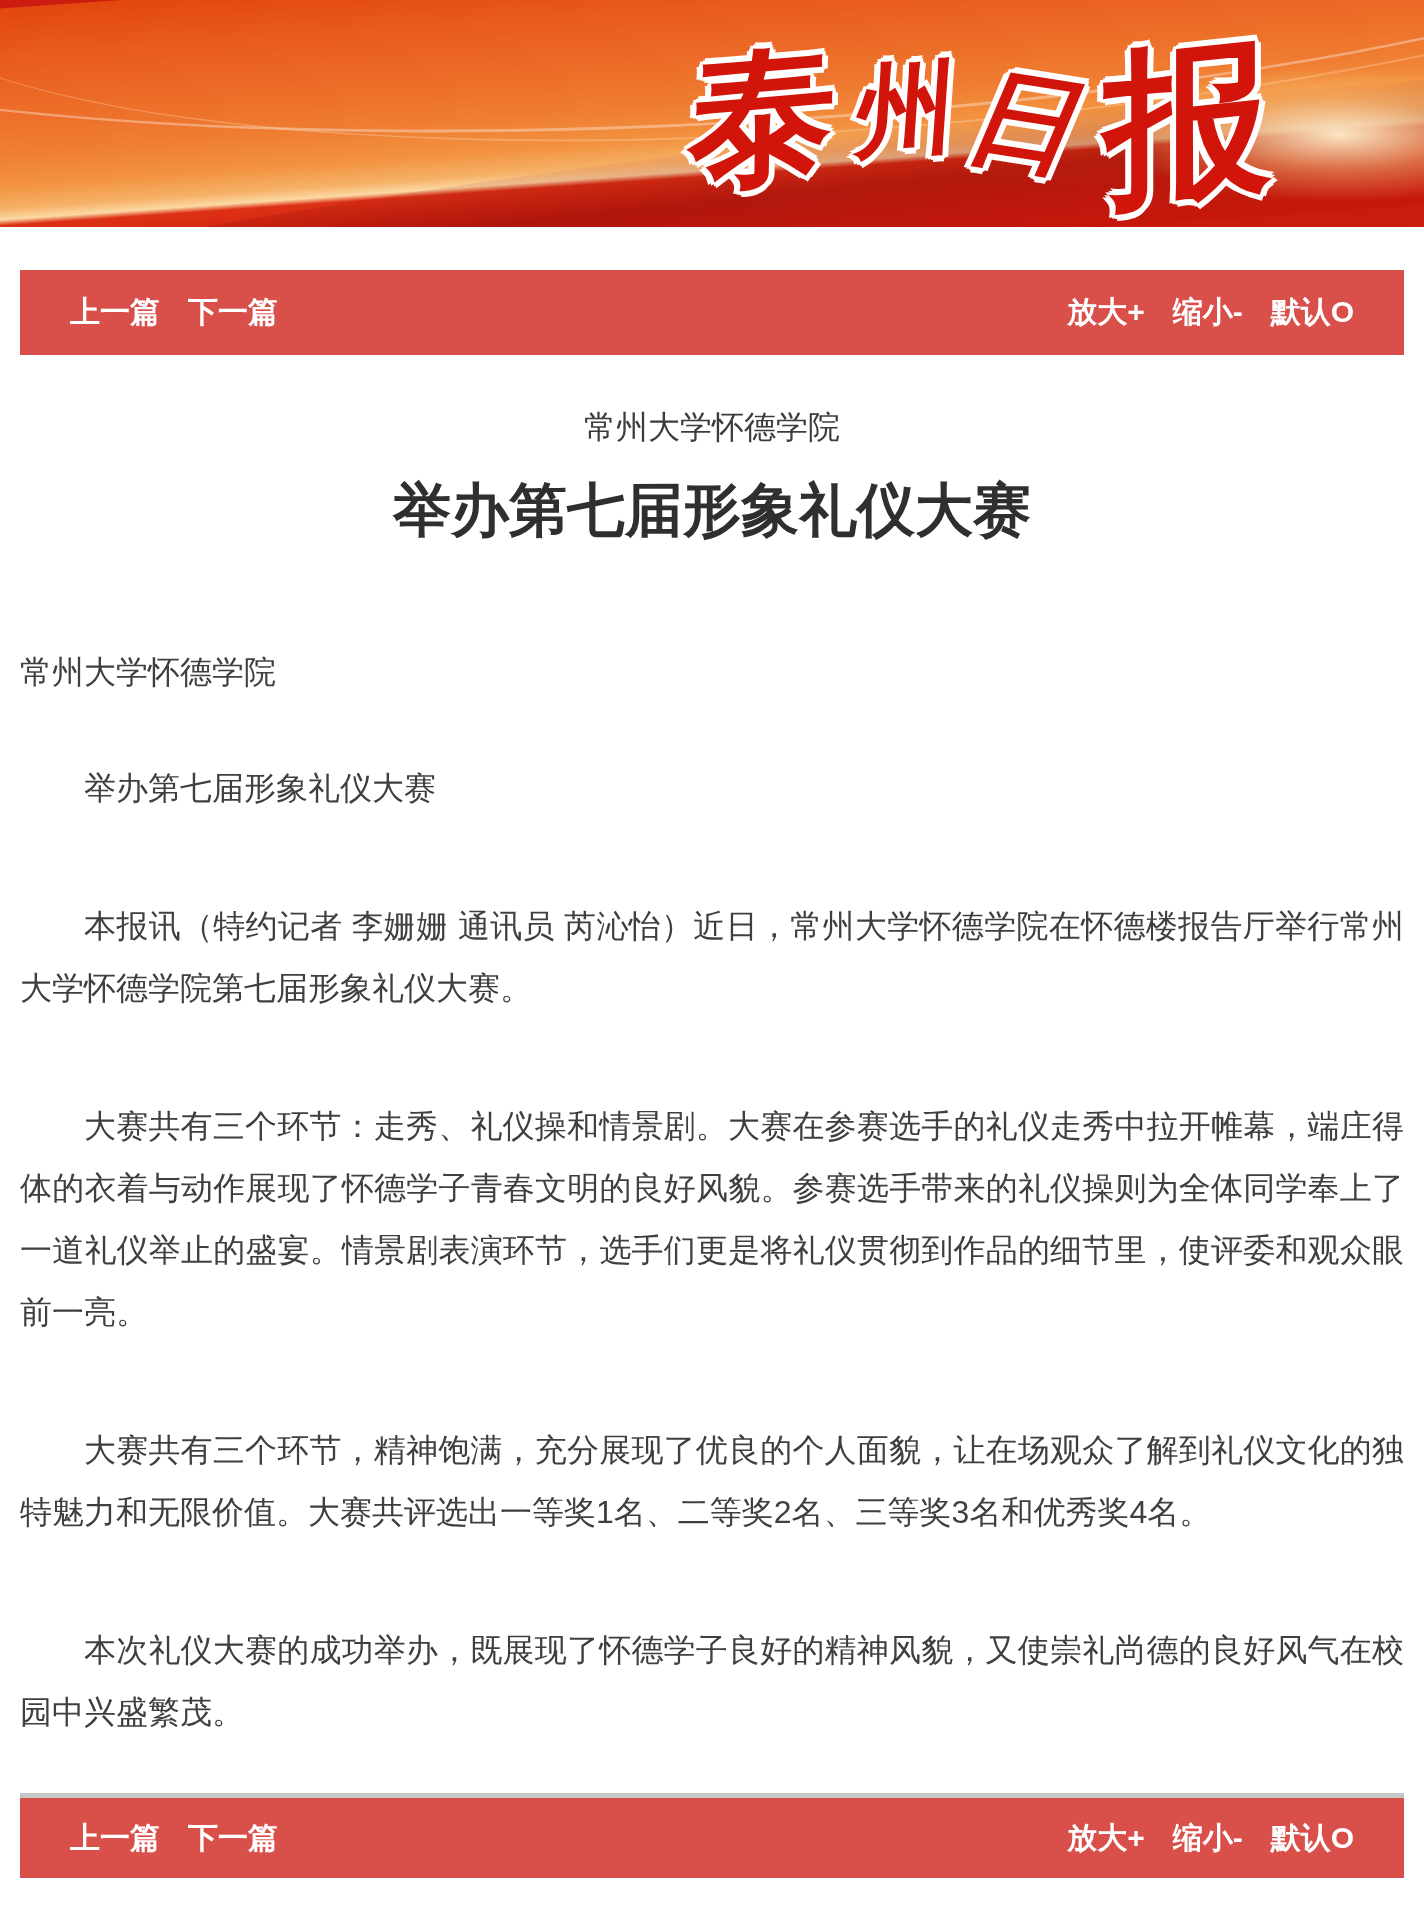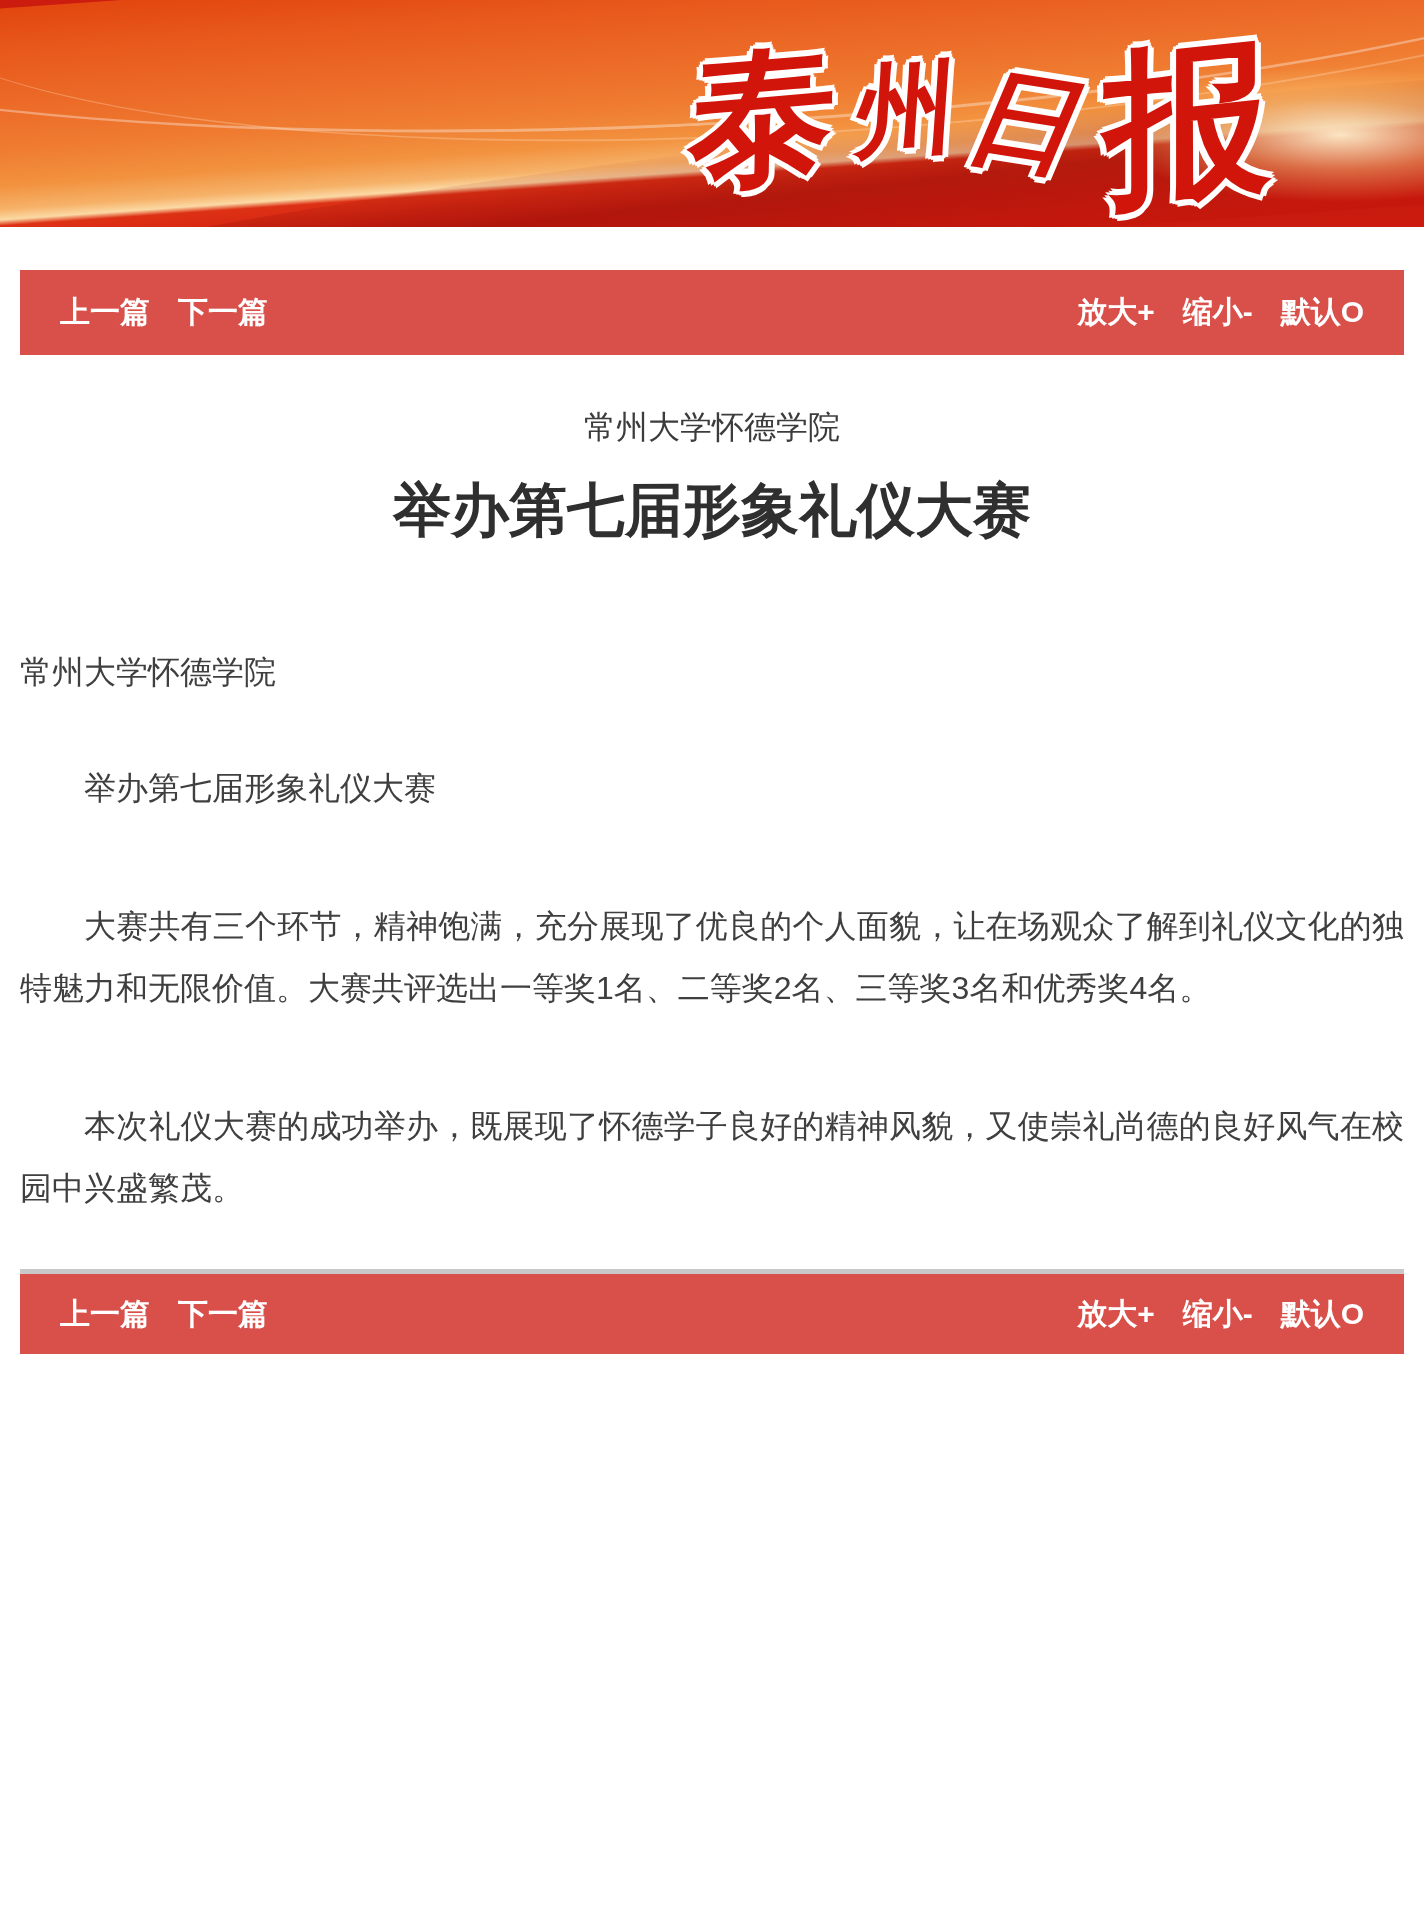--- a/index.html
+++ b/index.html
@@ -54,21 +54,21 @@
       3px 3px 0 #fff, -3px 3px 0 #fff, 3px -3px 0 #fff, -3px -3px 0 #fff,
       6px 2px 0 #fff, -6px 2px 0 #fff, 2px 6px 0 #fff, 2px -6px 0 #fff;
   }
   .logo-char.c0 { font-size:148px; transform:rotate(-5deg) skewX(-6deg); }
   .logo-char.c1 { font-size:100px; transform:translateY(-8px) rotate(-4deg) skewX(-8deg); }
   .logo-char.c2 { font-size:108px; transform:translateY(6px) rotate(9deg) skewX(-14deg); }
   .logo-char.c3 { font-size:168px; transform:translateY(6px) rotate(-6deg) skewX(-6deg); }
 
   
   .toolbar {
-    height:85px; margin:0 20px; padding:0 40px;
+    height:85px; margin:0 20px; padding:0 50px;
     background:#d94f4a;
     display:flex; justify-content:space-between; align-items:center;
     font-size:30px; font-weight:bold; color:#ffffff;
   }
   .toolbar-top { margin-top:43px; }
   .toolbar-bottom { margin-top:50px; margin-bottom:10px; border-top:5px solid #c8c8c8; }
   .tb-group { display:flex; align-items:center; gap:28px; }
   .tb-link { color:#ffffff; text-decoration:none; cursor:pointer; white-space:nowrap; }
 
   
@@ -119,20 +119,22 @@
   </div>
 </div>
 
 <div class="source-heading">常州大学怀德学院</div>
 <h1 class="article-title">举办第七届形象礼仪大赛</h1>
 
 <div class="article-body">
   <p class="byline">常州大学怀德学院</p>
 
 <p class="para">举办第七届形象礼仪大赛</p>
+    <p class="para">本报讯（特约记者 李姗姗 通讯员 芮沁怡）近日，常州大学怀德学院在怀德楼报告厅举行常州大学怀德学院第七届形象礼仪大赛。</p>
+    <p class="para">大赛共有三个环节：走秀、礼仪操和情景剧。大赛在参赛选手的礼仪走秀中拉开帷幕，端庄得体的衣着与动作展现了怀德学子青春文明的良好风貌。参赛选手带来的礼仪操则为全体同学奉上了一道礼仪举止的盛宴。情景剧表演环节，选手们更是将礼仪贯彻到作品的细节里，使评委和观众眼前一亮。</p>
     <p class="para">大赛共有三个环节，精神饱满，充分展现了优良的个人面貌，让在场观众了解到礼仪文化的独特魅力和无限价值。大赛共评选出一等奖1名、二等奖2名、三等奖3名和优秀奖4名。</p>
     <p class="para">本次礼仪大赛的成功举办，既展现了怀德学子良好的精神风貌，又使崇礼尚德的良好风气在校园中兴盛繁茂。</p>
   </div>
 
 <div class="toolbar toolbar-bottom">
   <div class="tb-group">
     <a class="tb-link">上一篇</a>
     <a class="tb-link">下一篇</a>
   </div>
   <div class="tb-group">

